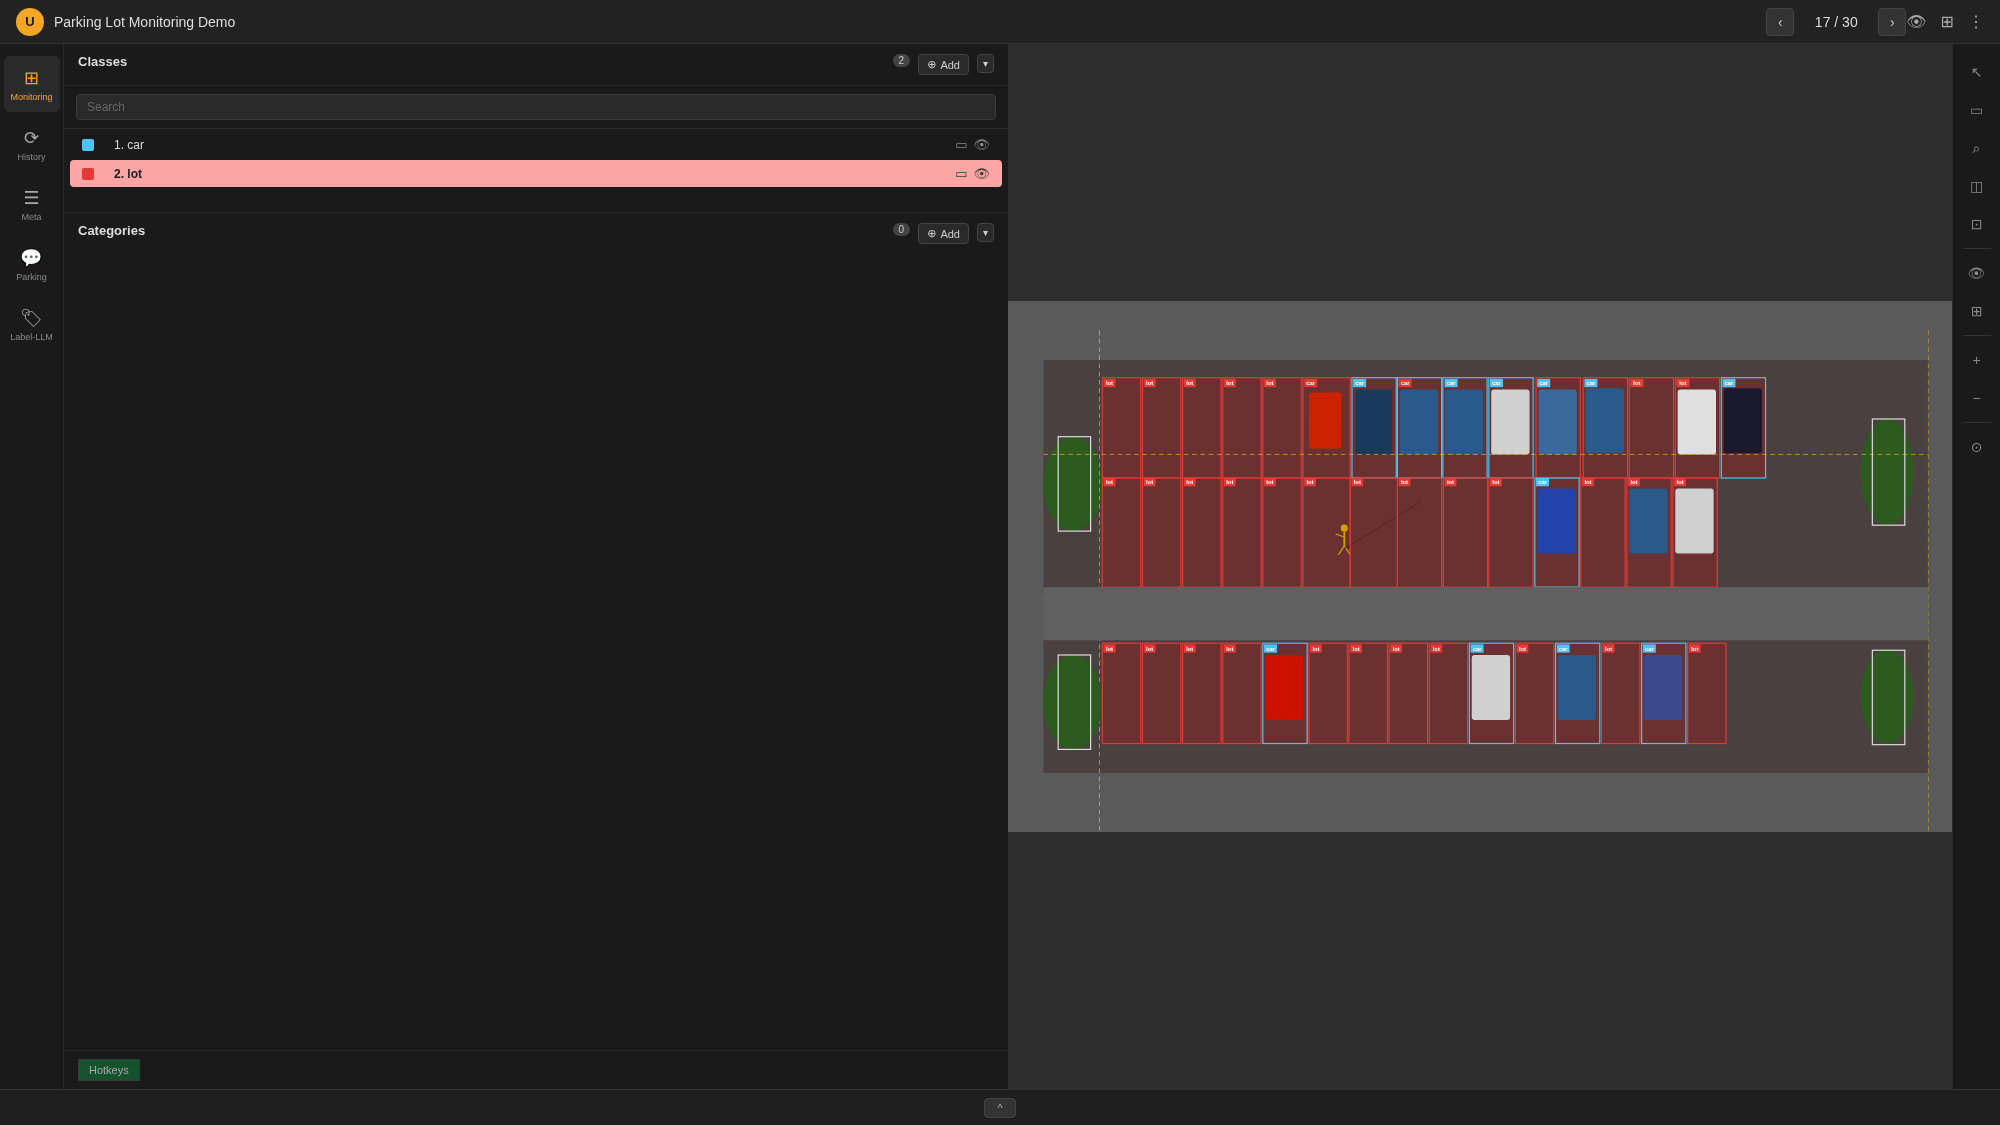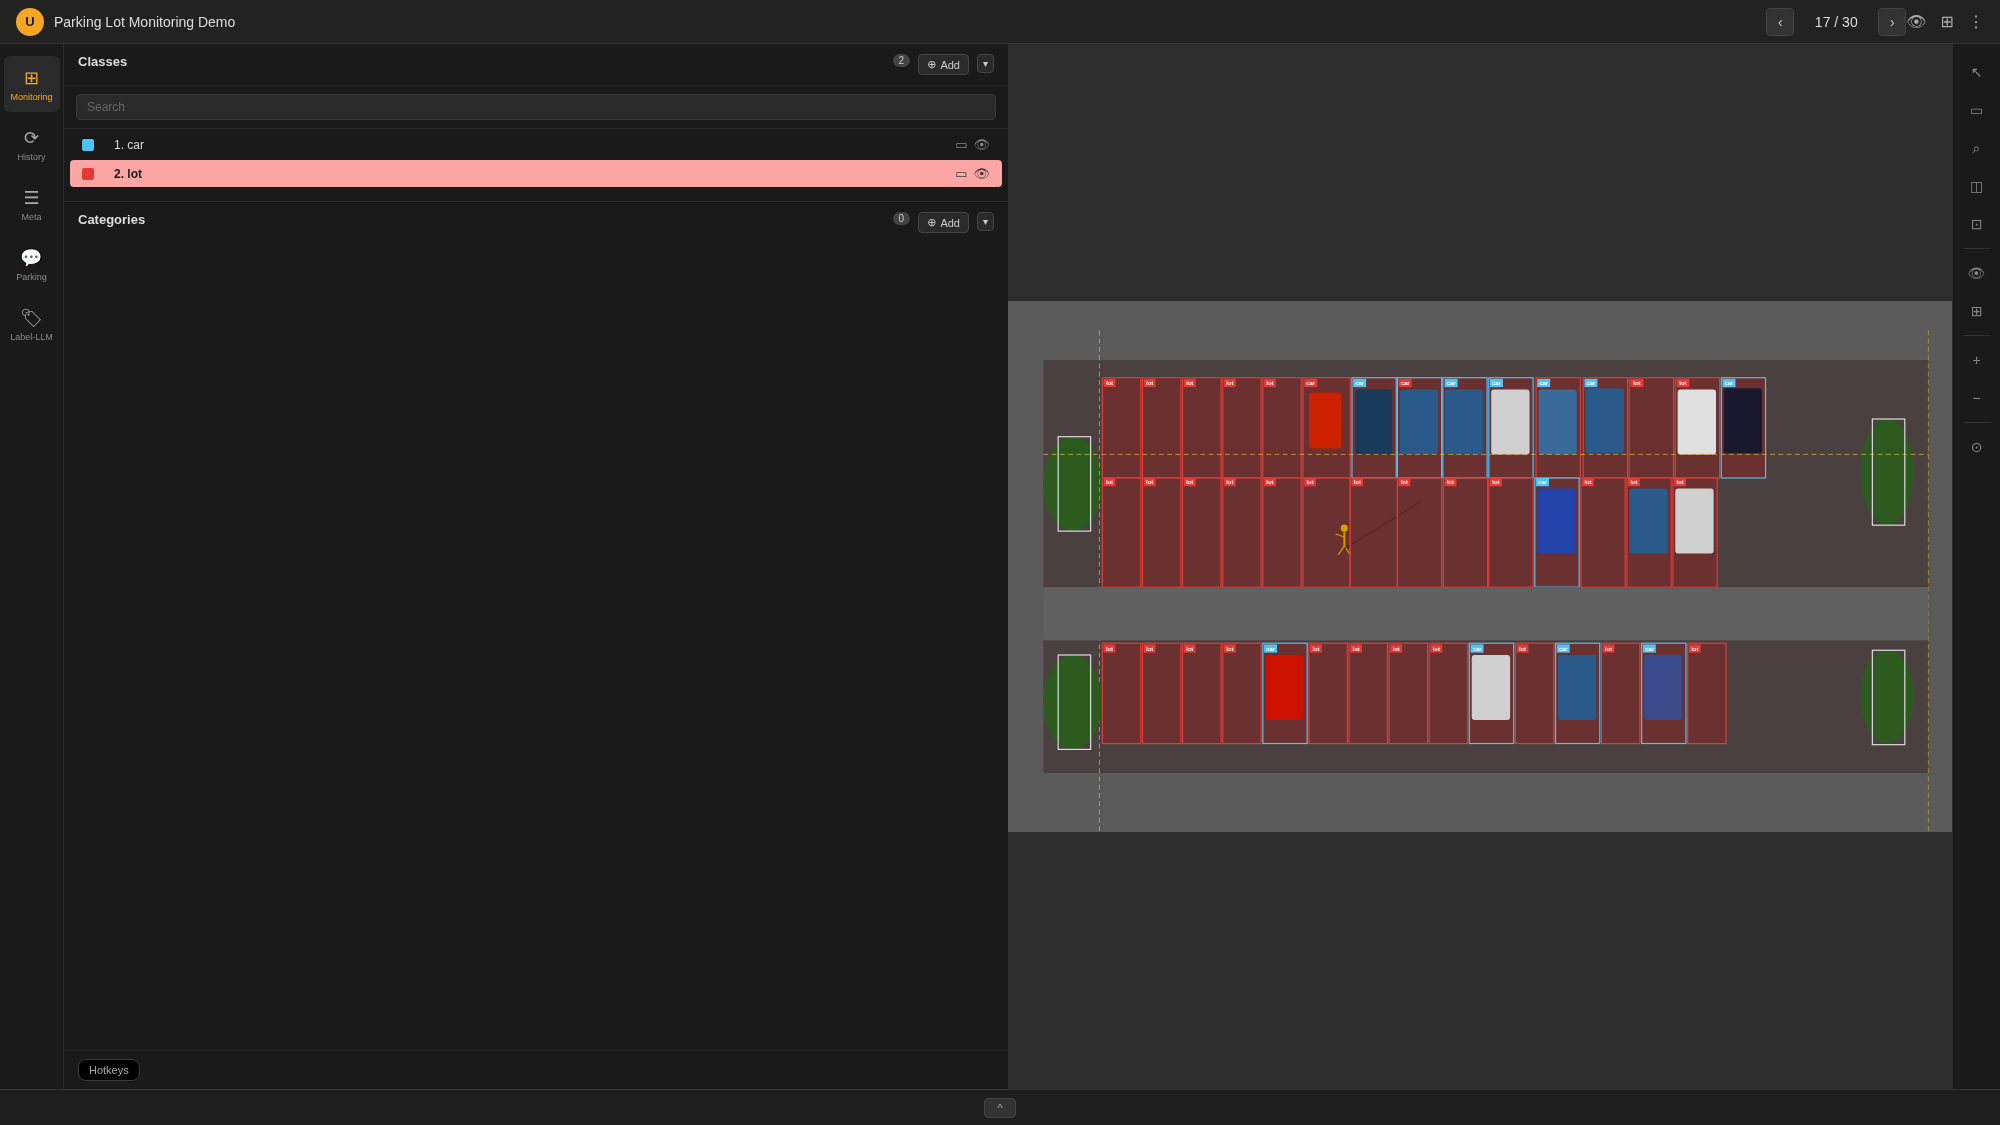--- a/index.html
+++ b/index.html
@@ -218,23 +218,23 @@
       border-radius: 4px; cursor: pointer; font-size: 11px;
     }
 
     
     .hotkeys-bar {
       padding: 8px 14px;
       border-top: 1px solid #2a2a2a;
       margin-top: auto;
     }
     .hotkeys-btn {
-      background: #000000; border: 1px solid #3a3a3a;
+      background: #14532d; border: 1px solid #3a3a3a;
       color: #aaa; font-size: 11px;
-      padding: 4px 10px; border-radius: 8px;
+      padding: 4px 10px; border-radius: 0;
       cursor: pointer;
     }
   </style>
 </head>
 <body>
 
 <div class="topbar">
   <div class="topbar-logo">
     <span>U</span>
   </div>
@@ -304,21 +304,21 @@
       <div class="class-item active">
         <div class="class-color" style="background:#e53935;"></div>
         <span class="class-label">2. lot</span>
         <div class="class-icons">
           <span class="class-icon">▭</span>
           <span class="class-icon">👁</span>
         </div>
       </div>
     </div>
 
-    <div class="categories-section" style="margin-top:12px;">
+    <div class="categories-section" style="margin-top:23px;">
       <div class="section-header" style="padding:0 0 8px 0; border:none;">
         <span class="section-title">Categories</span>
         <span class="badge">0</span>
         <button class="add-btn">
           <span>⊕</span>
           <span>Add</span>
         </button>
         <button class="dropdown-arrow">▾</button>
       </div>
     </div>

